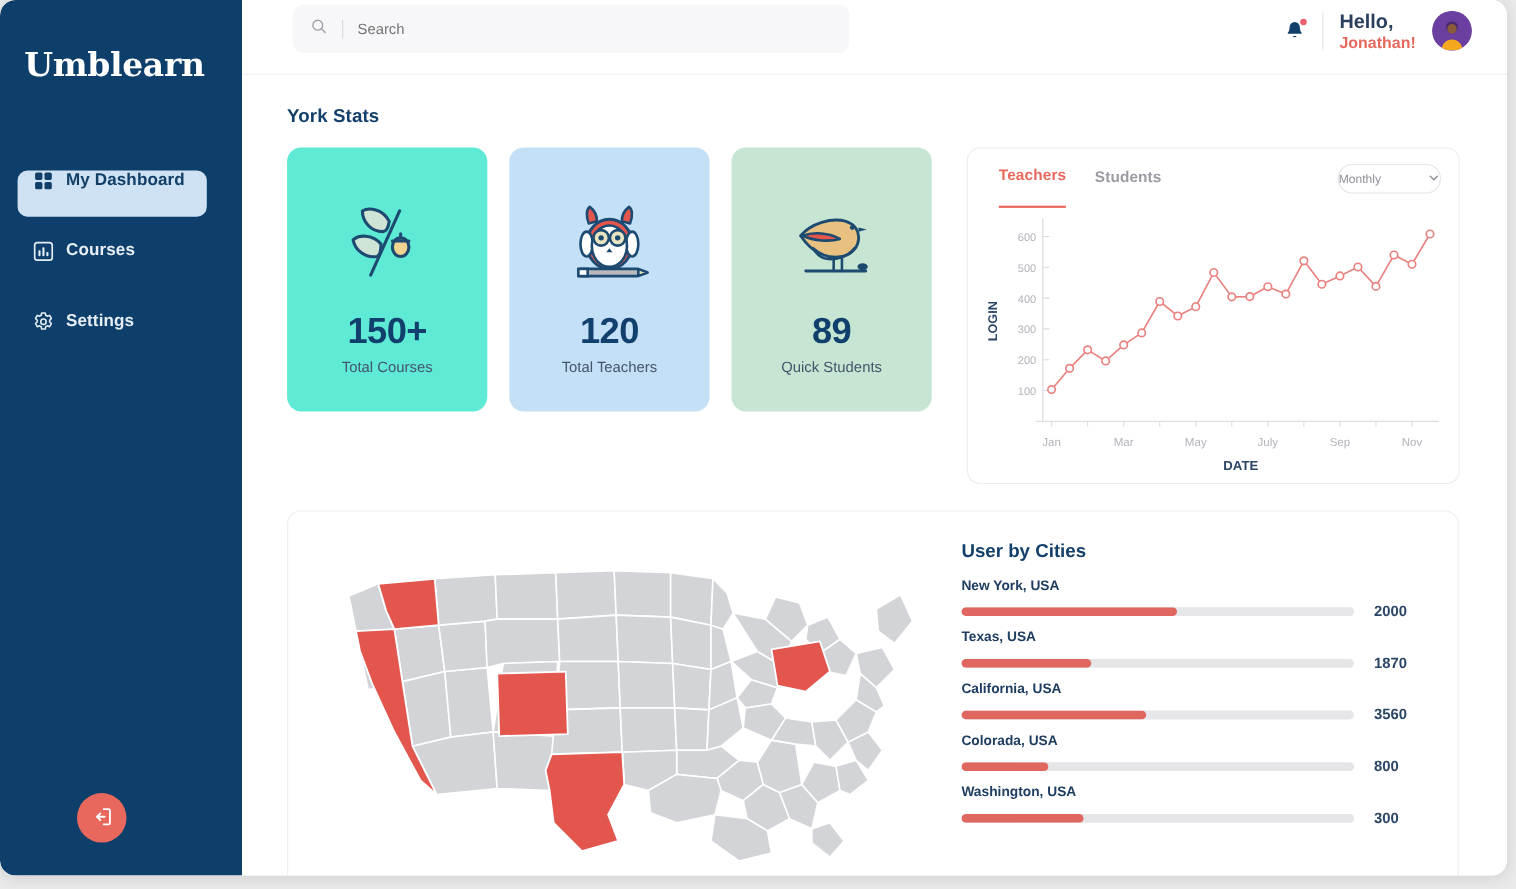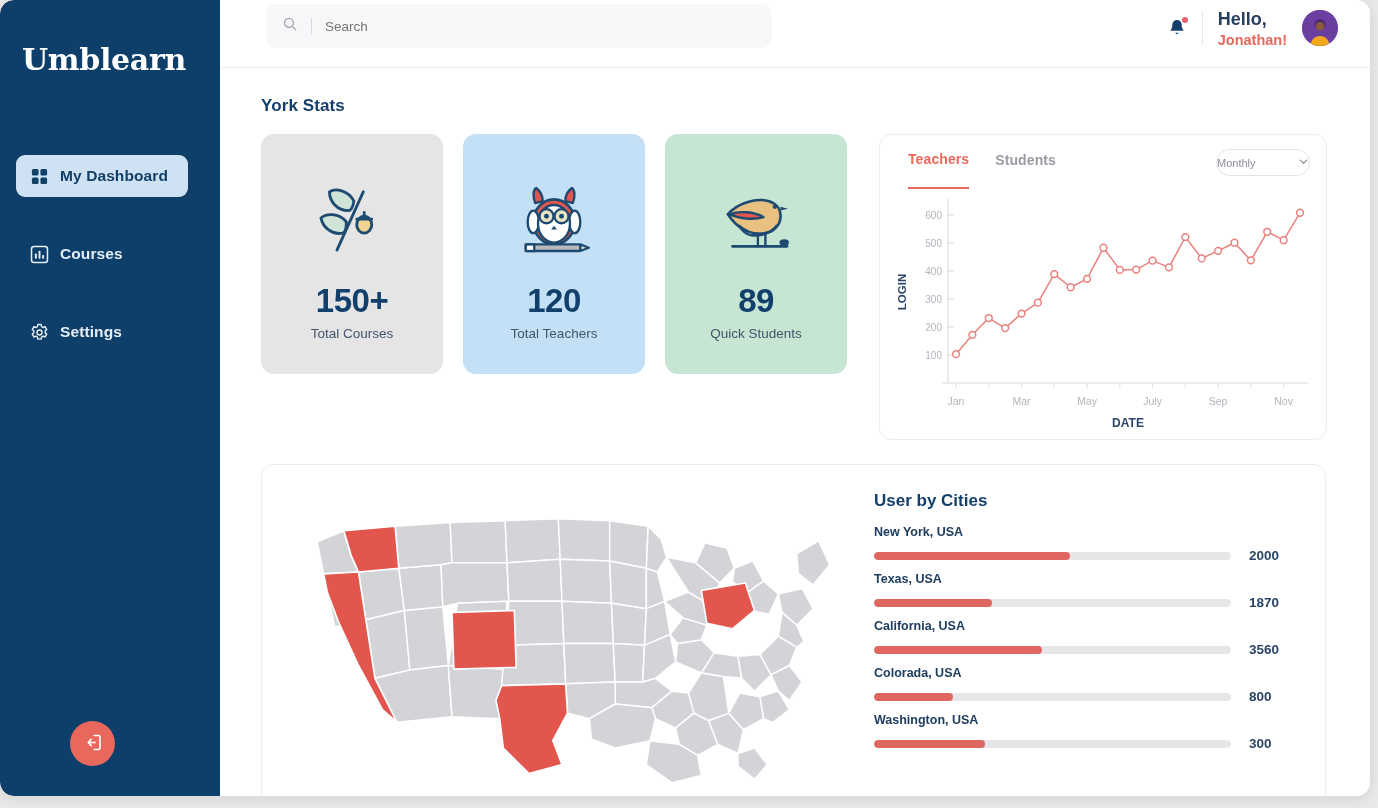--- a/index.html
+++ b/index.html
@@ -33,25 +33,25 @@
     left: 22px; top: 42px;
     font-family: "DejaVu Serif", "Liberation Serif", serif;
     font-weight: 700;
     font-size: 30px;
     letter-spacing: -0.3px;
     color: #ffffff;
   }
   .nav { position: absolute; left: 16px; top: 155px; width: 190px; }
   .nav-item {
     display: flex;
-    align-items: center;
+    align-items: flex-start;
     gap: 11px;
     height: 42px;
     padding: 0 14px;
-    margin-bottom: 36px;
+    margin-bottom: 22px;
     border-radius: 9px;
     cursor: pointer;
     color: #e6eef5;
     font-size: 15.5px;
     font-weight: 700;
     letter-spacing: 0.1px;
   }
   .nav-item.active {
     background: #cfe2f3;
     color: #113f68;
@@ -291,21 +291,21 @@
   </header>
 
   <main class="main">
 
     <div class="section-title">York Stats</div>
 
     <div class="row-top">
 
       <div class="stats">
 
-        <div class="stat-card" style="background:#e5e5e5">
+        <div class="stat-card" style="background:#5eead4">
           <div class="stat-art">
             <svg viewBox="0 0 100 100" width="94" height="94">
               <path d="M62 20 34 82" stroke="#1d4a70" stroke-width="3" fill="none" stroke-linecap="round"></path>
               <path d="M52 30c-6-12-20-14-26-10 0 10 8 20 20 20 3 0 5-4 6-10z" fill="#cfe3d6" stroke="#1d4a70" stroke-width="3" stroke-linejoin="round"></path>
               <path d="M44 52c-8-10-22-9-27-4 2 10 12 18 23 16 3-1 4-6 4-12z" fill="#cfe3d6" stroke="#1d4a70" stroke-width="3" stroke-linejoin="round"></path>
               <ellipse cx="63" cy="55" rx="8" ry="9" fill="#eed391" stroke="#1d4a70" stroke-width="3"></ellipse>
               <path d="M55 49h16" stroke="#1d4a70" stroke-width="3" stroke-linecap="round"></path>
               <path d="M63 46v-4" stroke="#1d4a70" stroke-width="3" stroke-linecap="round"></path>
             </svg>
           </div>

